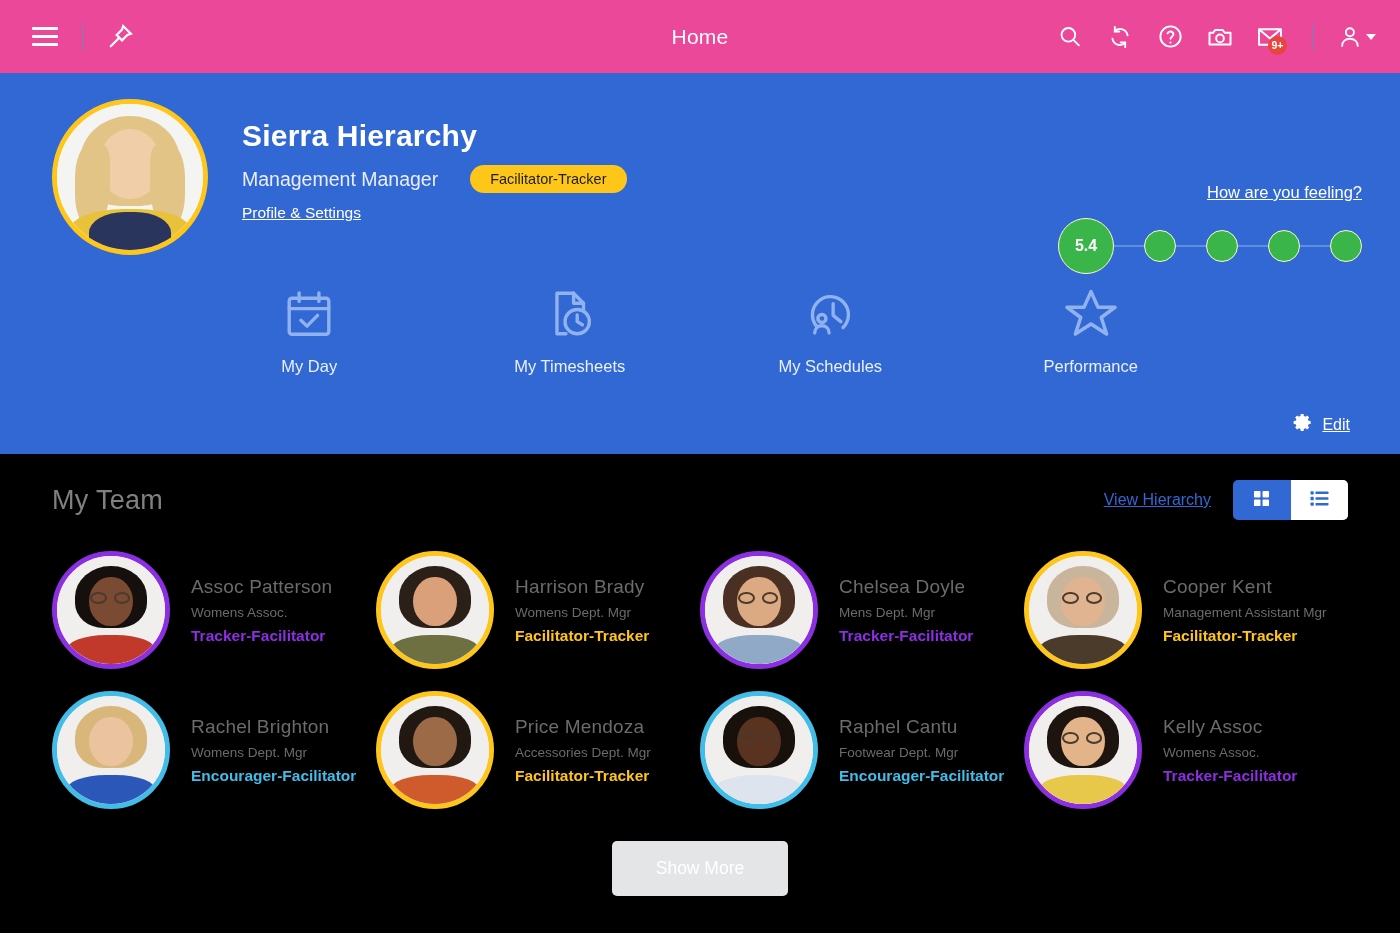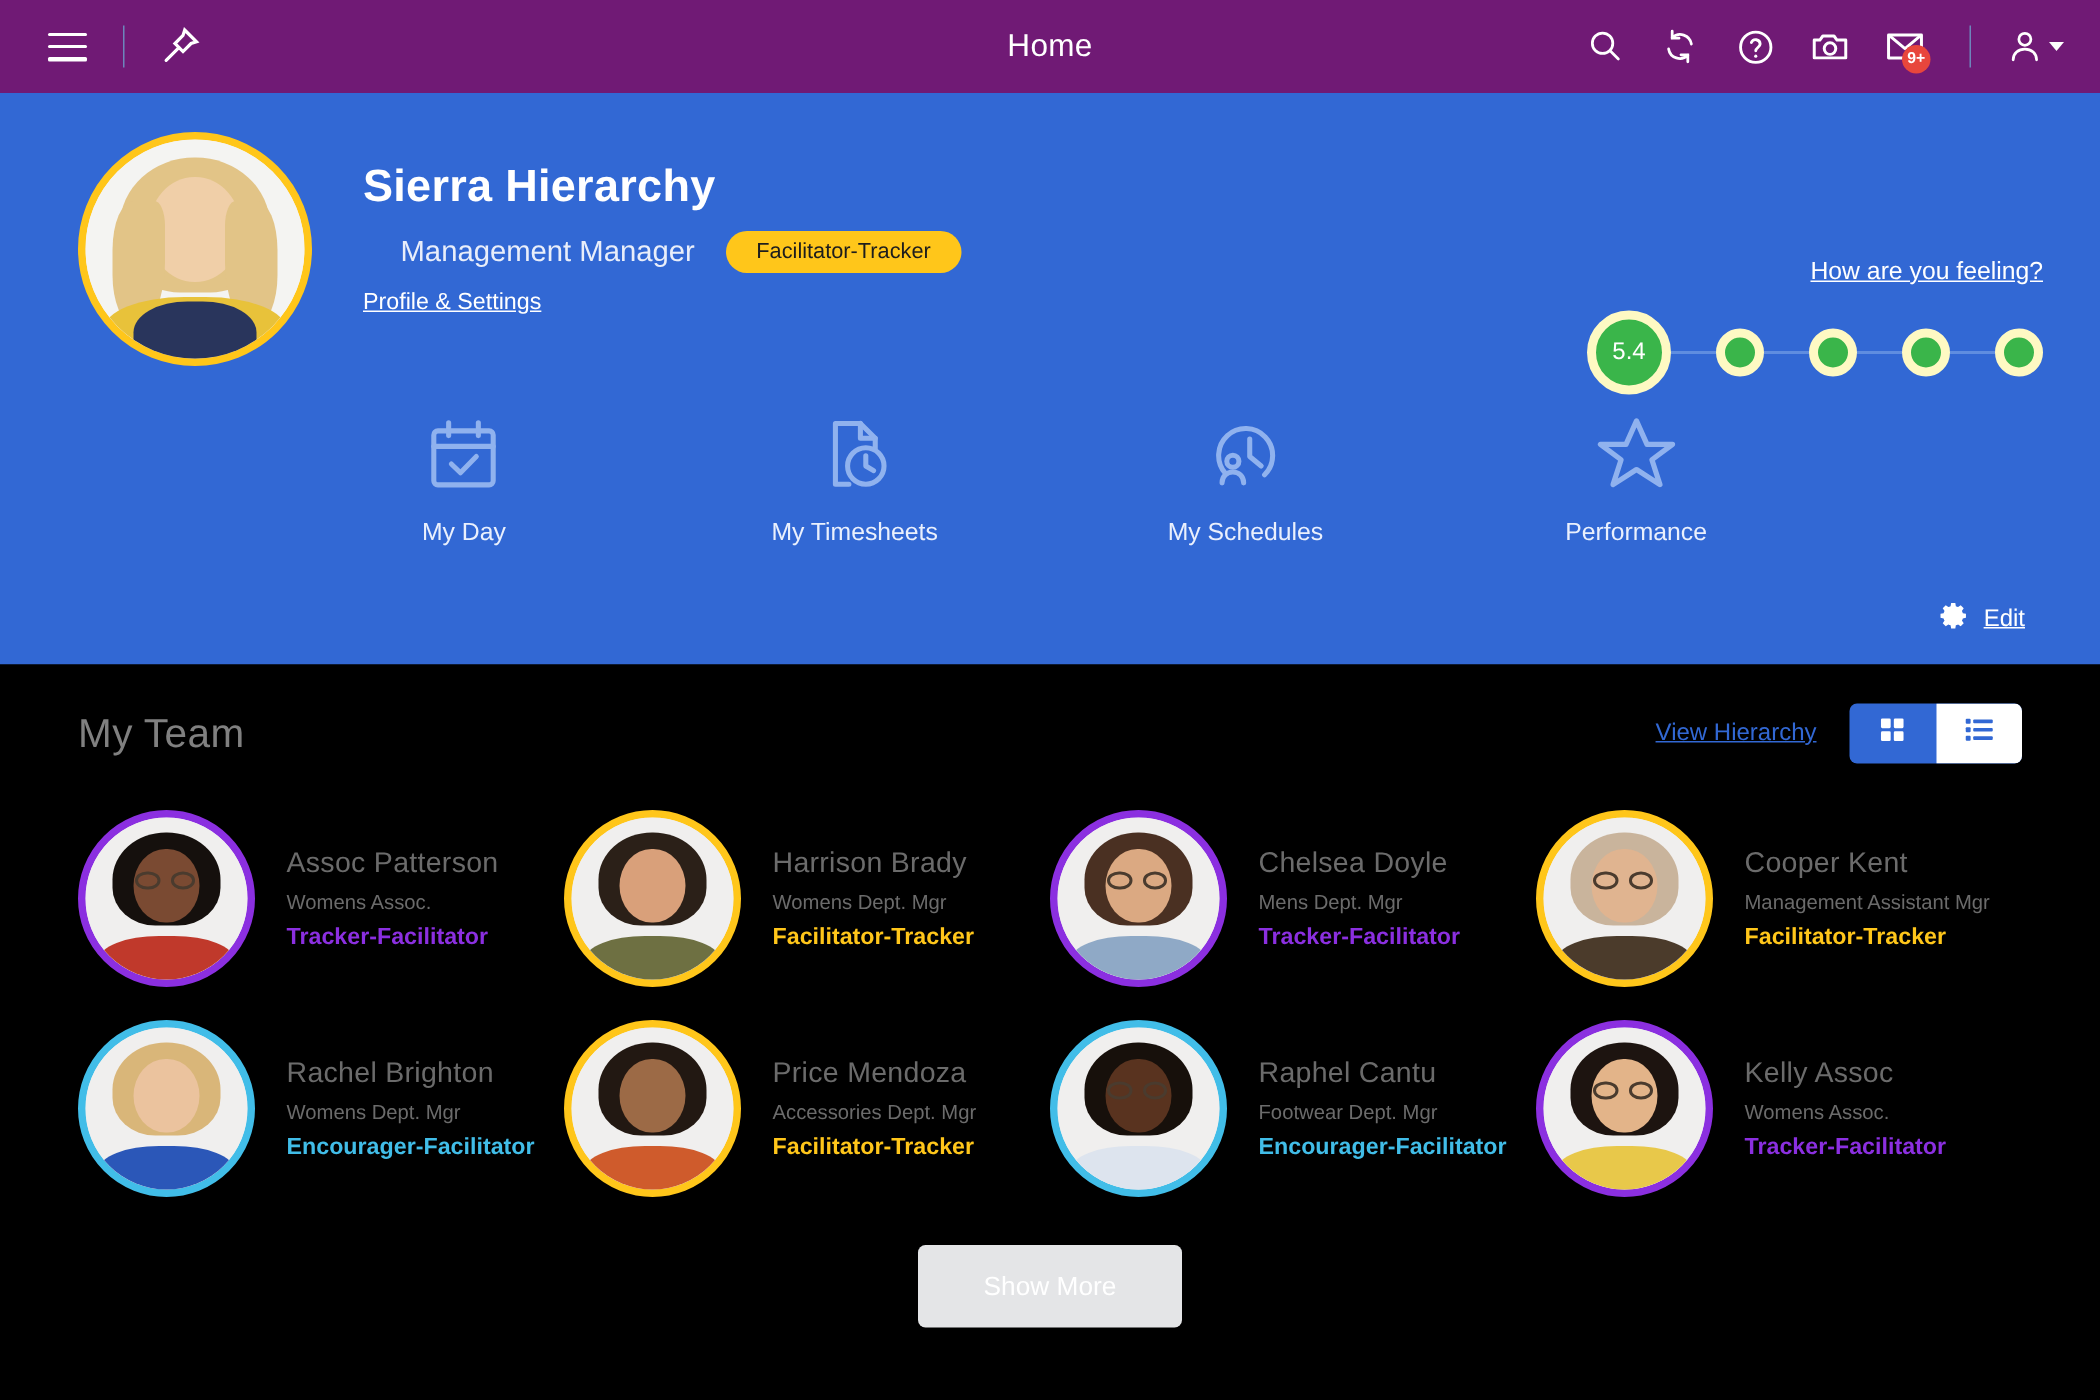--- a/index.html
+++ b/index.html
@@ -6,21 +6,21 @@
   html, body {
     width: 1400px; height: 933px;
     background: #000;
     font-family: "Liberation Sans", sans-serif;
     overflow: hidden;
   }
   .app { width: 1400px; height: 933px; position: relative; }
 
   
   .topbar {
-    height: 62px; background: #701a75;
+    height: 73px; background: #ec4899;
     display: flex; align-items: center;
     padding: 0 22px; position: relative;
   }
   .tb-left { display: flex; align-items: center; gap: 0; }
   .icon-btn {
     width: 46px; height: 46px;
     display: flex; align-items: center; justify-content: center;
     cursor: pointer;
   }
   .burger { width: 26px; height: 19px; display: flex; flex-direction: column; justify-content: space-between; }
@@ -53,39 +53,39 @@
   }
   .profile-row { display: flex; align-items: flex-start; padding: 26px 0 0 52px; }
   .avatar-lg {
     width: 156px; height: 156px; border-radius: 50%;
     border: 5px solid #ffc61a; overflow: hidden; flex: 0 0 auto;
     background: #f2f2f2;
   }
   .avatar-lg .ph { width: 100%; height: 100%; display: block; }
   .p-info { margin-left: 34px; padding-top: 20px; }
   .p-name { color: #fff; font-size: 30px; font-weight: bold; letter-spacing: .2px; }
-  .p-sub-row { display: flex; align-items: center; gap: 21px; margin-top: 12px; margin-left: 25px; }
+  .p-sub-row { display: flex; align-items: center; gap: 32px; margin-top: 12px; }
   .p-role { color: #e9eefa; font-size: 19.5px; }
   .pill {
     background: #ffc61a; color: #1d1d1d; font-size: 14.5px;
     border-radius: 20px; padding: 6px 20px; white-space: nowrap;
   }
   .p-link {
     display: inline-block; margin-top: 11px; color: #fff;
     font-size: 15.5px; text-decoration: underline; cursor: pointer;
   }
 
   
   .feeling { position: absolute; right: 38px; top: 110px; text-align: right; }
   .feeling-link { color: #fff; font-size: 16.5px; text-decoration: underline; cursor: pointer; }
   .dots { display: flex; align-items: center; margin-top: 16px; justify-content: flex-end; }
   .dot {
-    border-radius: 50%; background: #3ab54a; border: 6px solid #fef9c3;
+    border-radius: 50%; background: #3ab54a; border: 1px solid #fef9c3;
     display: flex; align-items: center; justify-content: center;
-    color: #fff; flex: 0 0 auto; cursor: pointer;
+    color: #fff; flex: 0 0 auto; cursor: pointer; font-weight: bold;
   }
   .dot.big { width: 56px; height: 56px; font-size: 16px; }
   .dot.sm { width: 32px; height: 32px; }
   .connector { width: 30px; height: 2px; background: #5f8de0; flex: 0 0 auto; }
 
   
   .quicknav {
     display: flex; justify-content: center; align-items: flex-start;
     gap: 2px; margin-top: 28px; padding: 0 180px;
   }

